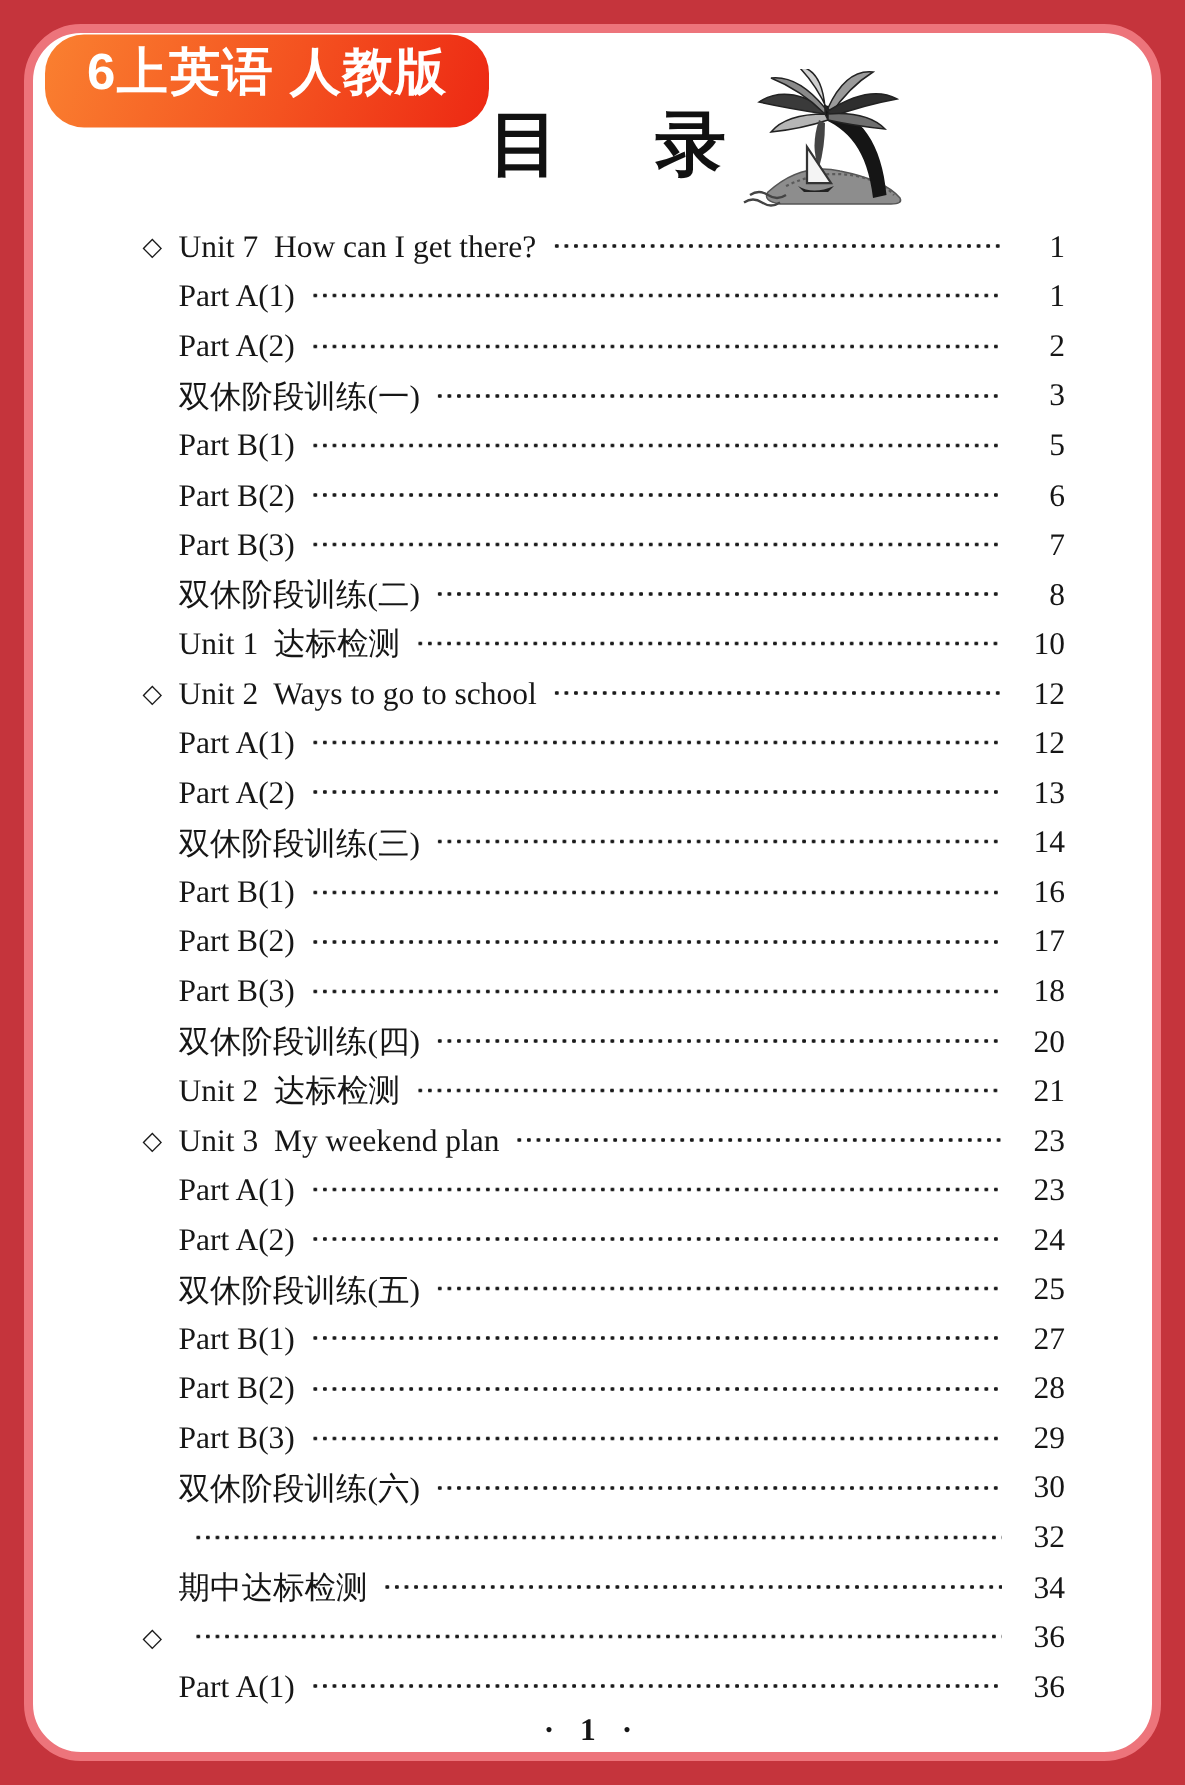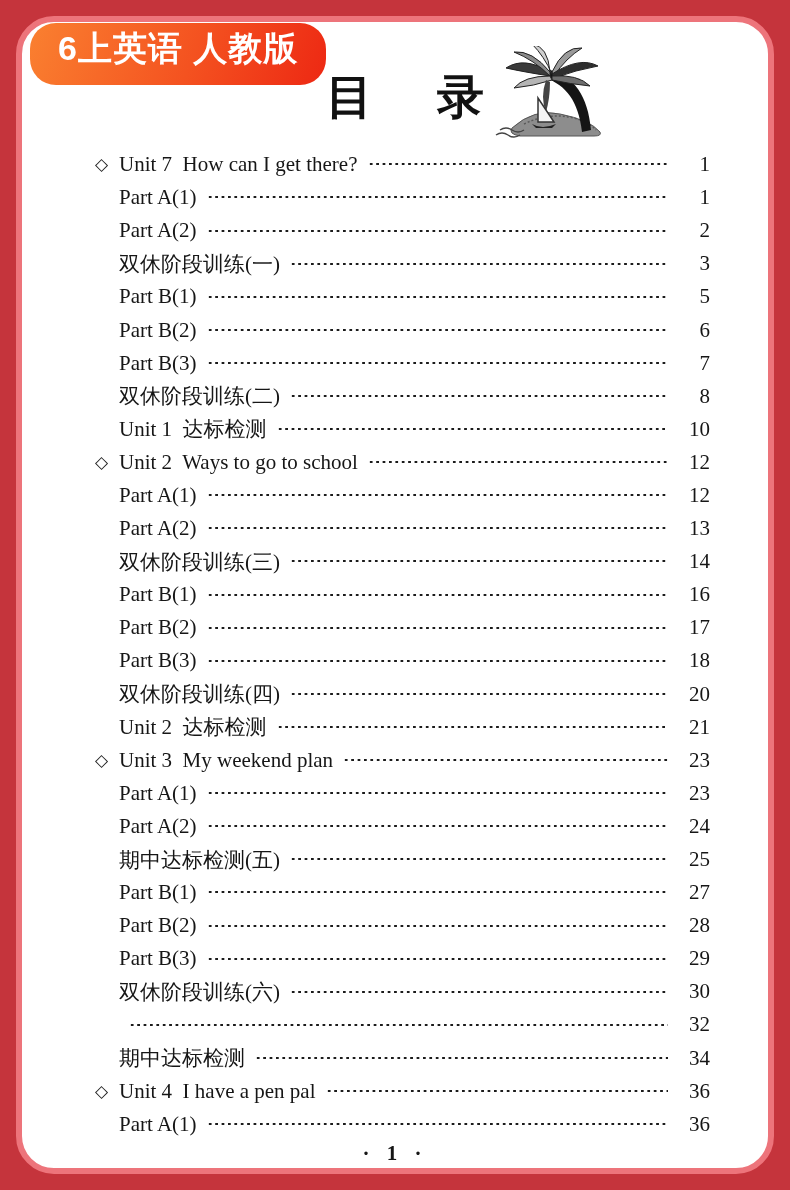--- a/index.html
+++ b/index.html
@@ -231,21 +231,21 @@
       <span class="pnum">23</span>
     </div>
       <div class="toc-row">
       <span class="diamond" style="visibility: hidden;">◇</span>
       <span class="label">Part A(2)</span>
       <span class="dots"></span>
       <span class="pnum">24</span>
     </div>
       <div class="toc-row">
       <span class="diamond" style="visibility: hidden;">◇</span>
-      <span class="label">期中达标检测(五)</span>
+      <span class="label">双休阶段训练(五)</span>
       <span class="dots"></span>
       <span class="pnum">25</span>
     </div>
       <div class="toc-row">
       <span class="diamond" style="visibility: hidden;">◇</span>
       <span class="label">Part B(1)</span>
       <span class="dots"></span>
       <span class="pnum">27</span>
     </div>
       <div class="toc-row">
@@ -272,21 +272,20 @@
       <span class="pnum">32</span>
     </div>
       <div class="toc-row">
       <span class="diamond" style="visibility: hidden;">◇</span>
       <span class="label">期中达标检测</span>
       <span class="dots"></span>
       <span class="pnum">34</span>
     </div>
       <div class="toc-row">
       <span class="diamond" style="visibility: visible;">◇</span>
-      <span class="label">Unit 4  I have a pen pal</span>
       <span class="dots"></span>
       <span class="pnum">36</span>
     </div>
       <div class="toc-row">
       <span class="diamond" style="visibility: hidden;">◇</span>
       <span class="label">Part A(1)</span>
       <span class="dots"></span>
       <span class="pnum">36</span>
     </div>
     </div>

